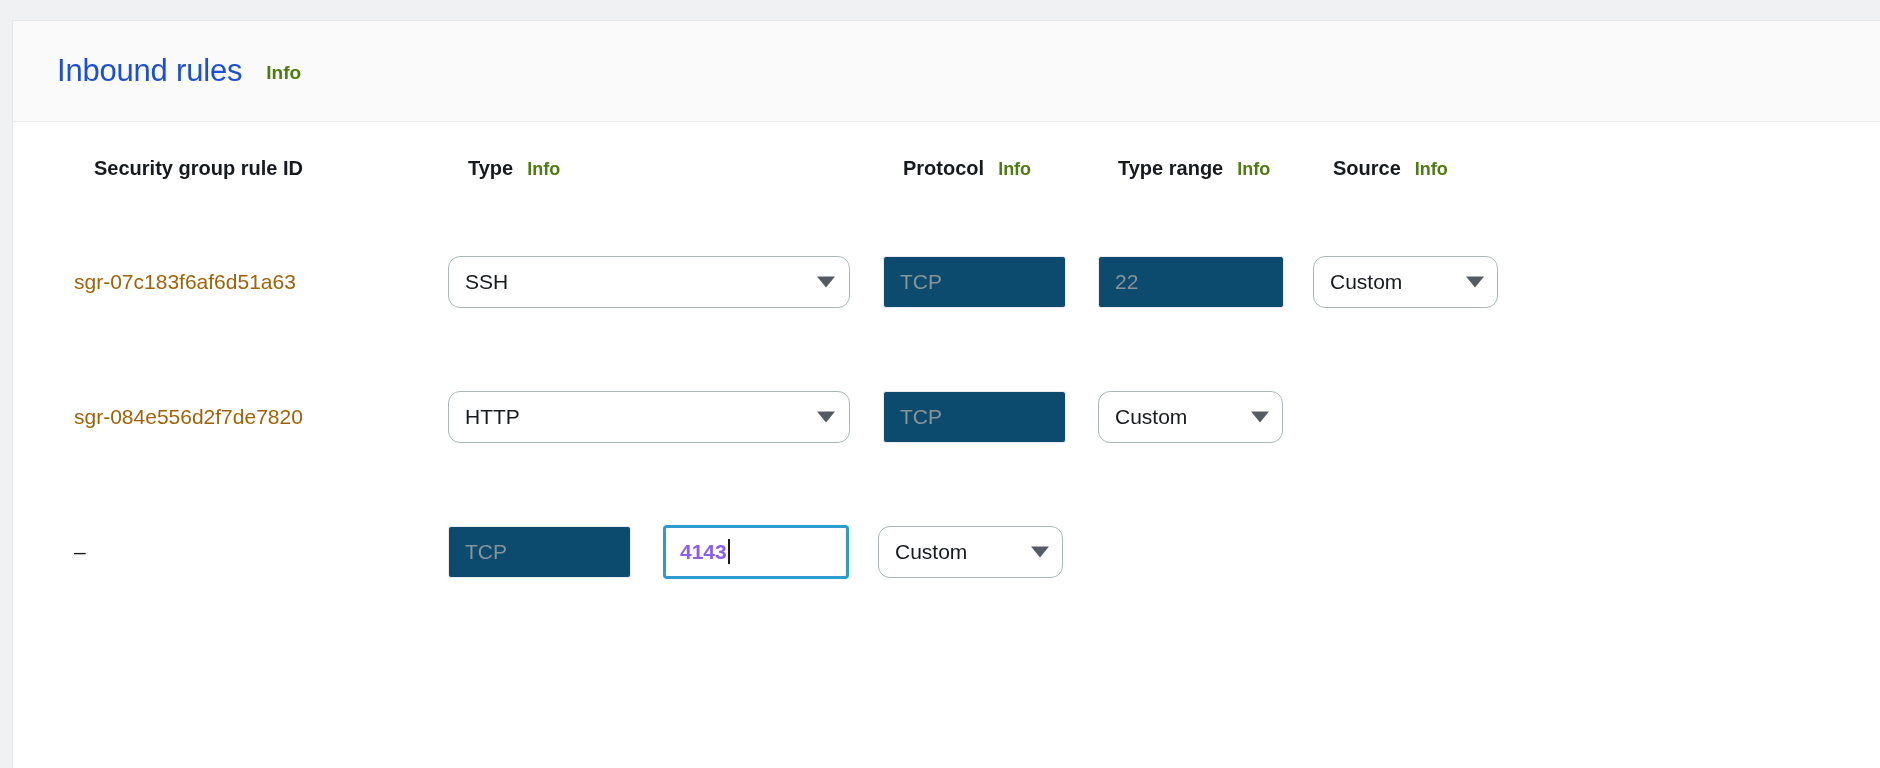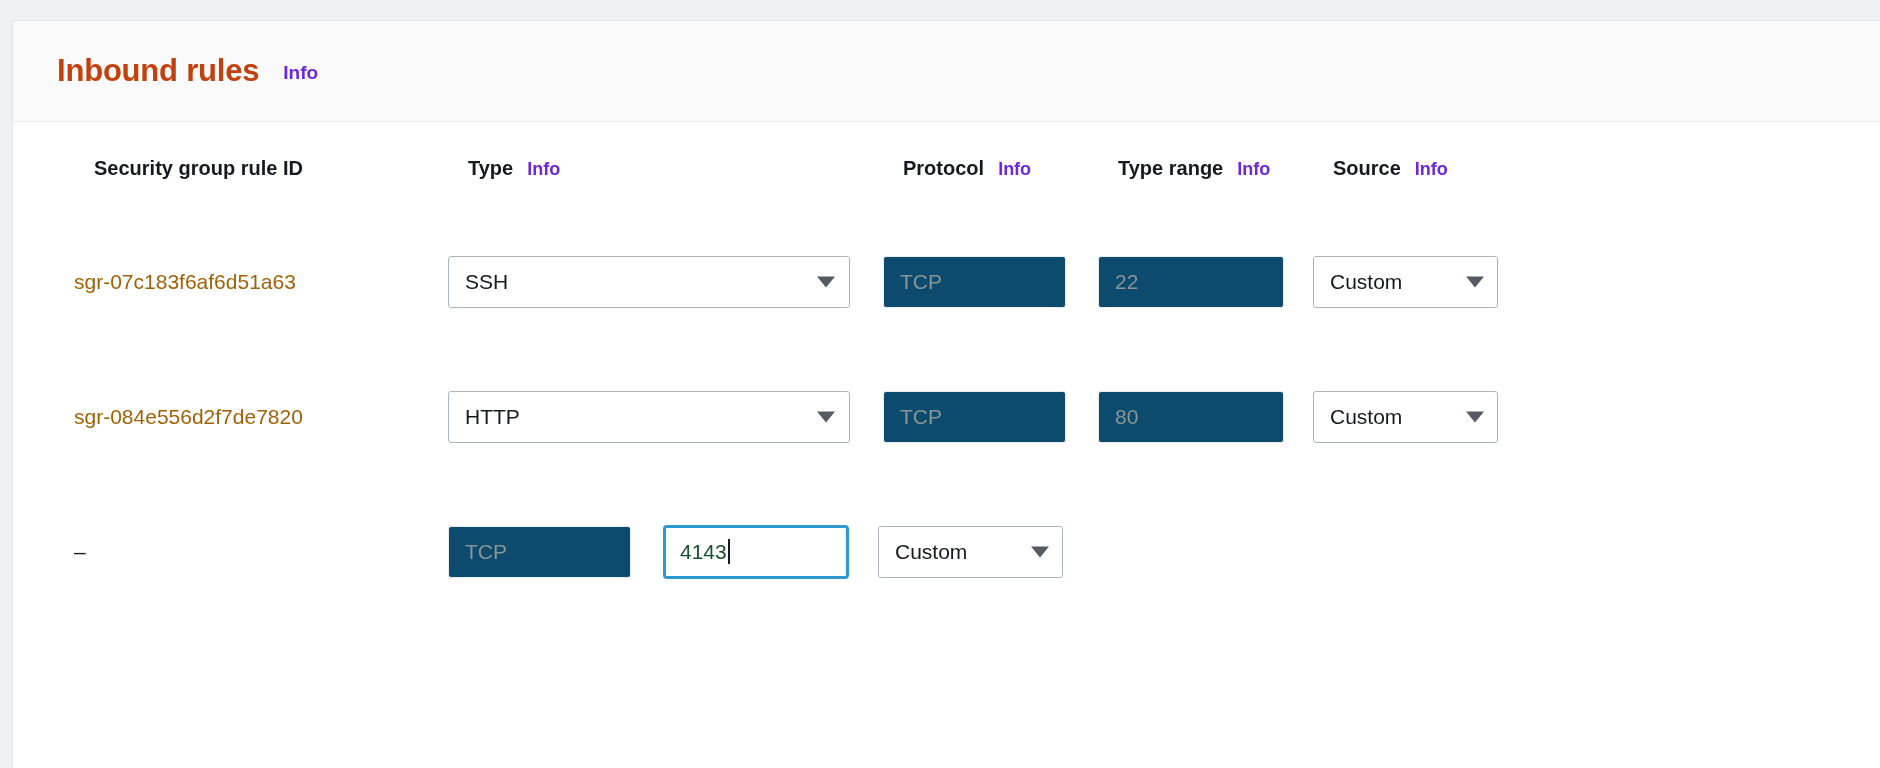--- a/index.html
+++ b/index.html
@@ -33,27 +33,27 @@
     background: #fafafa;
     border-bottom: 1px solid #e9ebed;
     box-sizing: border-box;
     display: flex;
     align-items: center;
     padding-left: 44px;
   }
 
   .panel-title {
     font-size: 31px;
-    font-weight: bold;
-    color: #c2410c;
+    font-weight: normal;
+    color: #1d4ed8;
     letter-spacing: -0.2px;
   }
 
   .info-link {
-    color: #6d28d9;
+    color: #4d7c0f;
     font-size: 19px;
     font-weight: bold;
     text-decoration: none;
     cursor: pointer;
   }
   .panel-header .info-link {
     margin-left: 24px;
     position: relative;
     top: 2px;
   }
@@ -108,21 +108,21 @@
     font-size: 21px;
     color: #16191f;
   }
 
   
   .select {
     position: relative;
     height: 52px;
     background: #ffffff;
     border: 1px solid #aab7b8;
-    border-radius: 3px;
+    border-radius: 12px;
     box-sizing: border-box;
     display: flex;
     align-items: center;
     padding: 0 16px;
     cursor: pointer;
     user-select: none;
   }
   .select-type { width: 402px; }
   .select-src  { width: 185px; }
 
@@ -165,22 +165,23 @@
     height: 54px;
     width: 186px;
     background: #ffffff;
     border: 3px solid #2e9bd0;
     border-radius: 4px;
     box-sizing: border-box;
     display: flex;
     align-items: center;
     padding: 0 14px;
     font-size: 21px;
-    color: #14532d;
+    color: #8b5cf6;
     cursor: text;
+    font-weight: bold;
   }
 
   .caret-bar {
     display: inline-block;
     width: 2px;
     height: 25px;
     background: #16191f;
     margin-left: 1px;
     vertical-align: middle;
   }
@@ -265,25 +266,20 @@
         <div class="select select-type">
           <span class="select-value">HTTP</span>
           <span class="caret"></span>
         </div>
       </div>
       <div class="col-proto">
         <div class="input-disabled input-proto">
           <span>TCP</span>
         </div>
       </div>
-      <div class="col-port">
-        <div class="input-disabled input-port">
-          <span>80</span>
-        </div>
-      </div>
       <div class="col-src">
         <div class="select select-src">
           <span class="select-value">Custom</span>
           <span class="caret"></span>
         </div>
       </div>
     </div>
 
     <div class="row rule-row">
       <div class="col-id">

